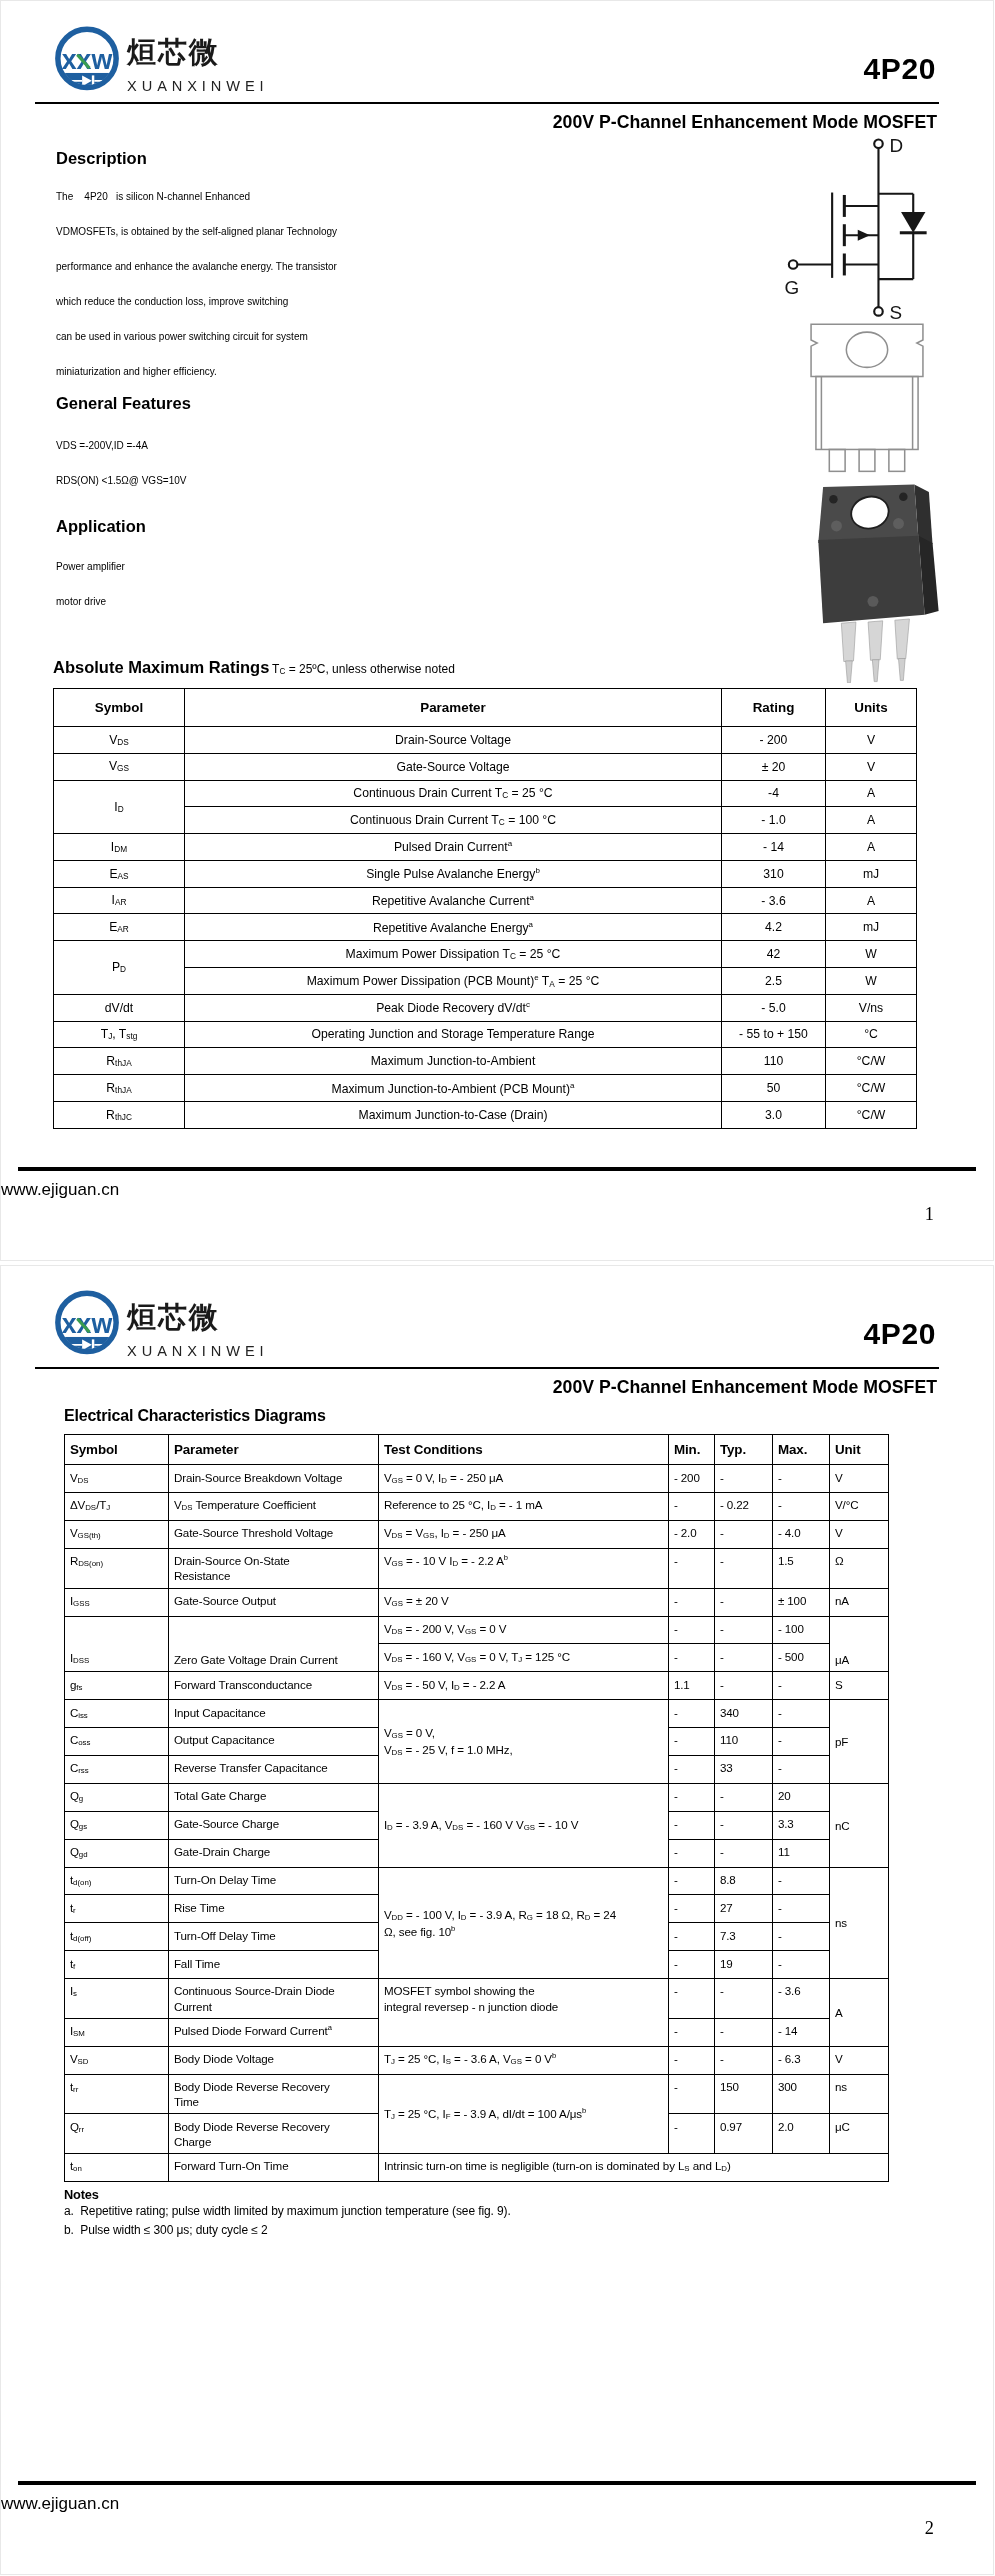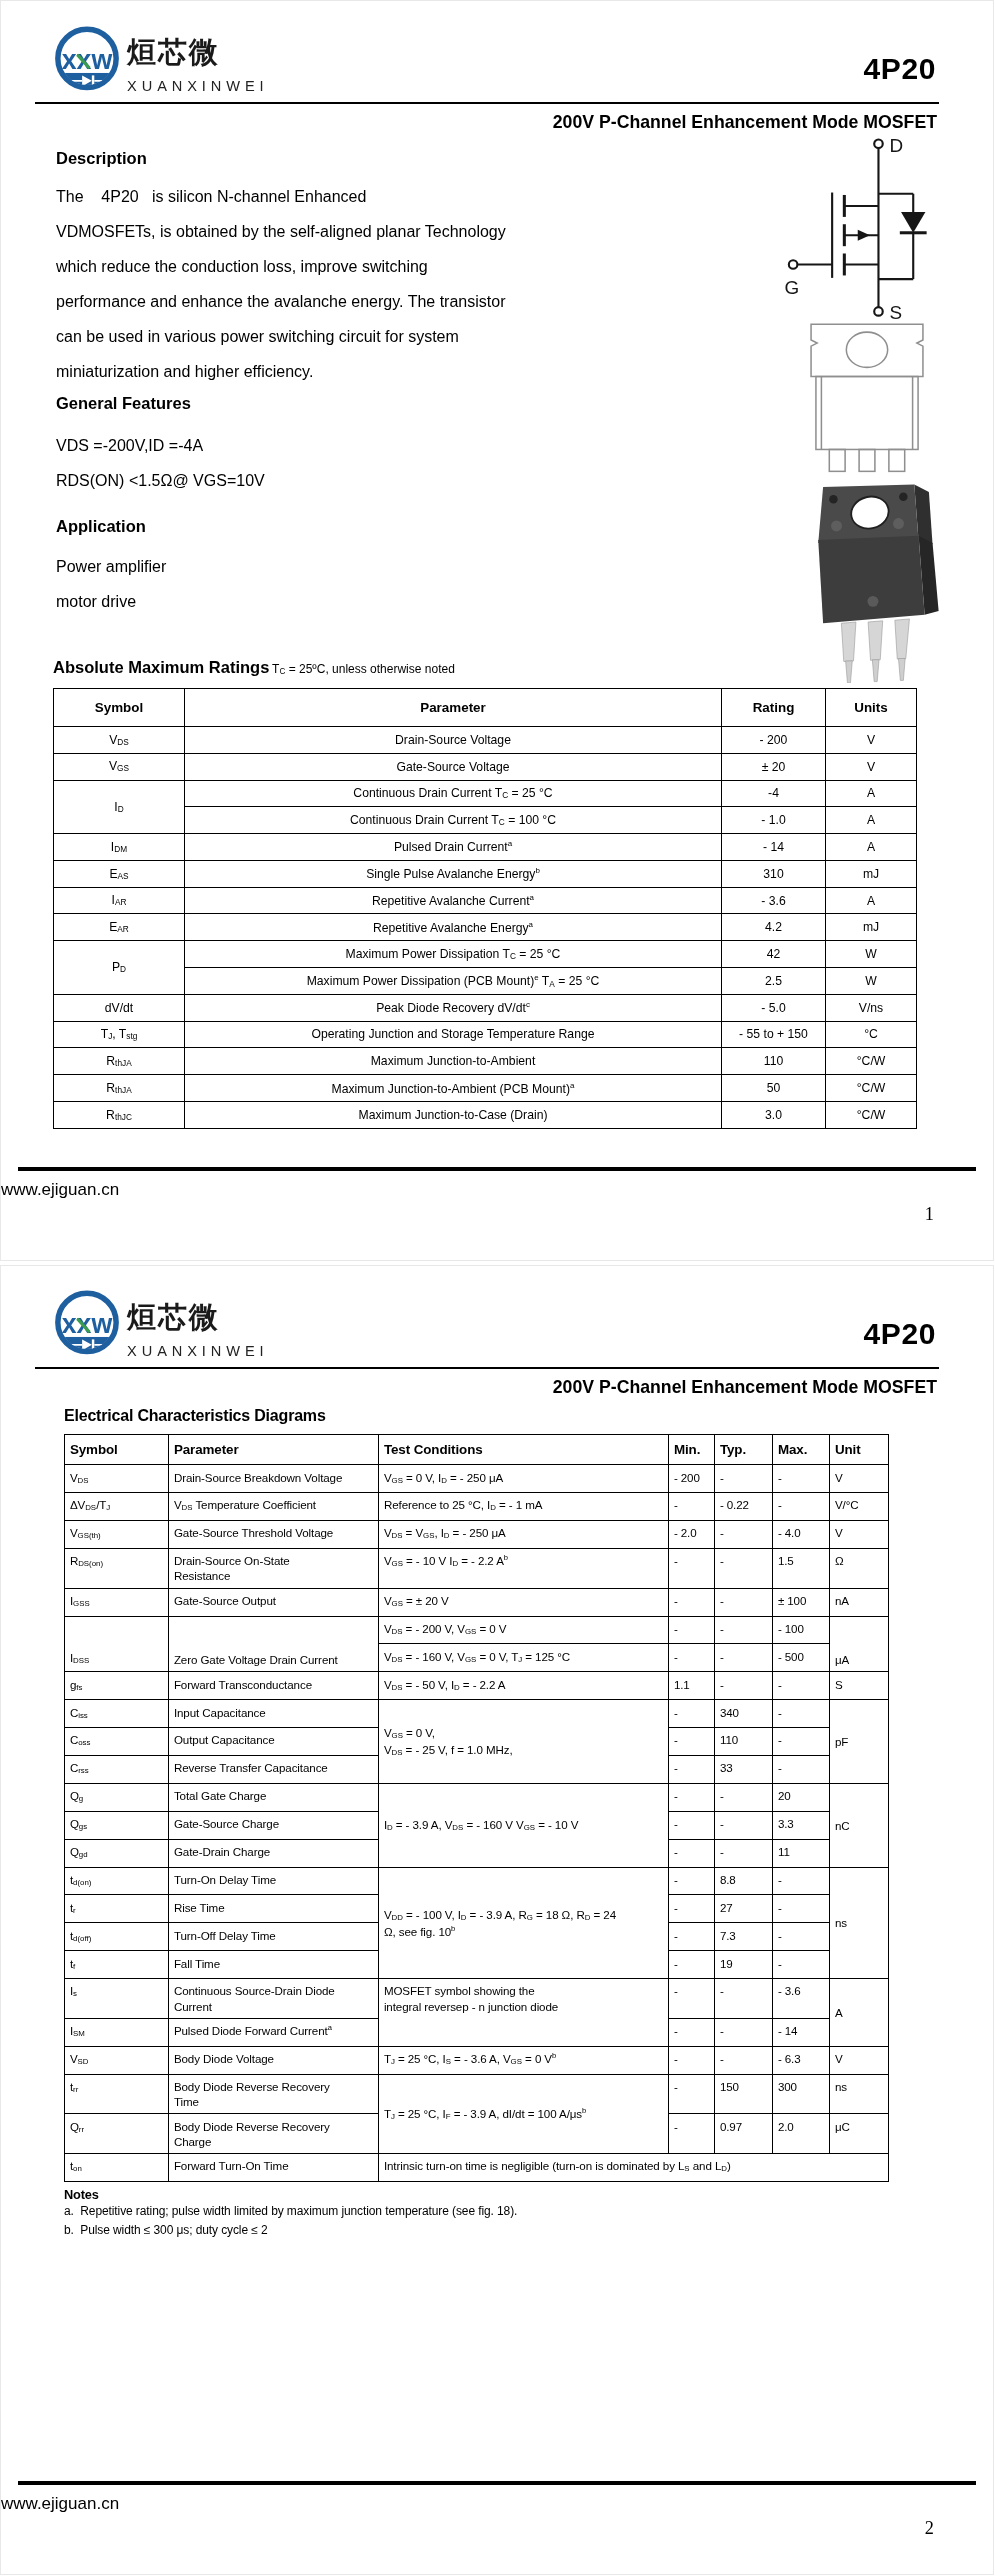--- a/index.html
+++ b/index.html
@@ -12,21 +12,21 @@
   .logo { position:absolute; left:52px; top:12.2px; display:flex; align-items:flex-end; }
   .logo-text { margin-left:6.1px; padding-bottom:1.2px; }
   .logo-cn { font-size:29px; font-weight:bold; color:#1a1a1a; letter-spacing:1.8px; line-height:49px;margin-top:15px; }
   .logo-en { font-size:14.6px; color:#222; letter-spacing:4.9px; line-height:18.3px; }
   .part-no { position:absolute; right:57px; top:51px; font-size:30px; font-weight:bold; letter-spacing:0.6px; }
   .hdr-rule { position:absolute; left:34px; right:54px; top:101px; height:2.4px; background:#000; }
   .subtitle { position:absolute; right:56px; top:111px; font-size:17.7px; font-weight:bold; }
 
   
   .sec-h { position:absolute; left:55px; font-size:16.5px; font-weight:bold; }
-  .lines { position:absolute; left:55px; font-size:16px; }
+  .lines { position:absolute; left:55px; font-size:10px; }
   .lines .ln { line-height:35px; white-space:pre-wrap; }
 
   
   .fig { position:absolute; }
 
   
   .amr-h { position:absolute; left:52px; top:657px; }
   .amr-h .b { font-size:16.5px; font-weight:bold; }
   .amr-h .n { font-size:12px; }
   table.amr { position:absolute; left:52px; top:687px; width:863px; border-collapse:collapse; table-layout:fixed; border:1.8px solid #000; }
@@ -87,22 +87,22 @@
     </span>
   </div>
   <div class="part-no">4P20</div>
   <div class="hdr-rule"></div>
   <div class="subtitle">200V P-Channel Enhancement Mode MOSFET</div>
 
   <div class="sec-h" style="top:148px;">Description</div>
   <div class="lines" style="top:178px; width:701px;">
     <div class="ln">The    4P20   is silicon N-channel Enhanced</div>
     <div class="ln">VDMOSFETs, is obtained by the self-aligned planar Technology</div>
+    <div class="ln">performance and enhance the avalanche energy. The transistor</div>
     <div class="ln">which reduce the conduction loss, improve switching</div>
-    <div class="ln">performance and enhance the avalanche energy. The transistor</div>
     <div class="ln">can be used in various power switching circuit for system</div>
     <div class="ln">miniaturization and higher efficiency.</div>
   </div>
 
   <div class="sec-h" style="top:393px;">General Features</div>
   <div class="lines" style="top:427px;">
     <div class="ln">VDS =-200V,ID =-4A</div>
     <div class="ln">RDS(ON) &lt;1.5Ω@ VGS=10V</div>
   </div>
 
@@ -535,21 +535,21 @@
       <tr class="g">
         <td>t<sub>on</sub></td>
         <td>Forward Turn-On Time</td>
         <td colspan="5">Intrinsic turn-on time is negligible (turn-on is dominated by L<sub>S</sub> and L<sub>D</sub>)</td>
       </tr>
     </tbody>
   </table>
 
   <div class="notes">
     <div class="notes-h">Notes</div>
-    <div class="ln">a.  Repetitive rating; pulse width limited by maximum junction temperature (see fig. 18).</div>
+    <div class="ln">a.  Repetitive rating; pulse width limited by maximum junction temperature (see fig. 9).</div>
     <div class="ln">b.  Pulse width ≤ 300 μs; duty cycle ≤ 2</div>
   </div>
   </div>
 
   <div class="f-rule"></div>
   <div class="f-url">www.ejiguan.cn</div>
   <div class="f-page">2</div>
 </div>
 
 

